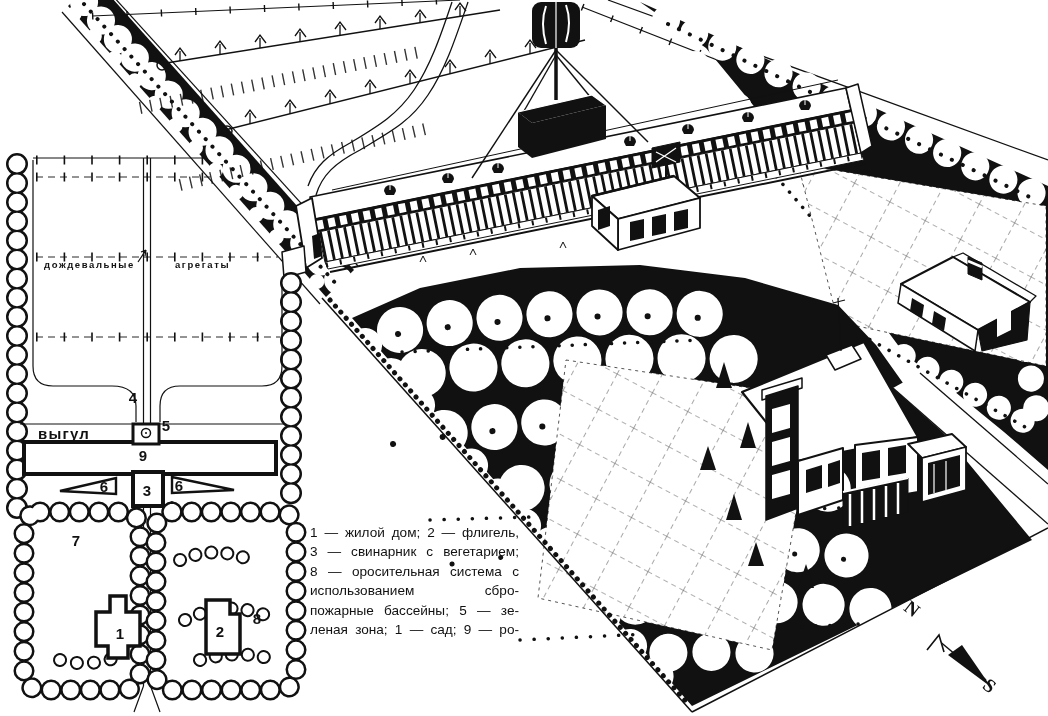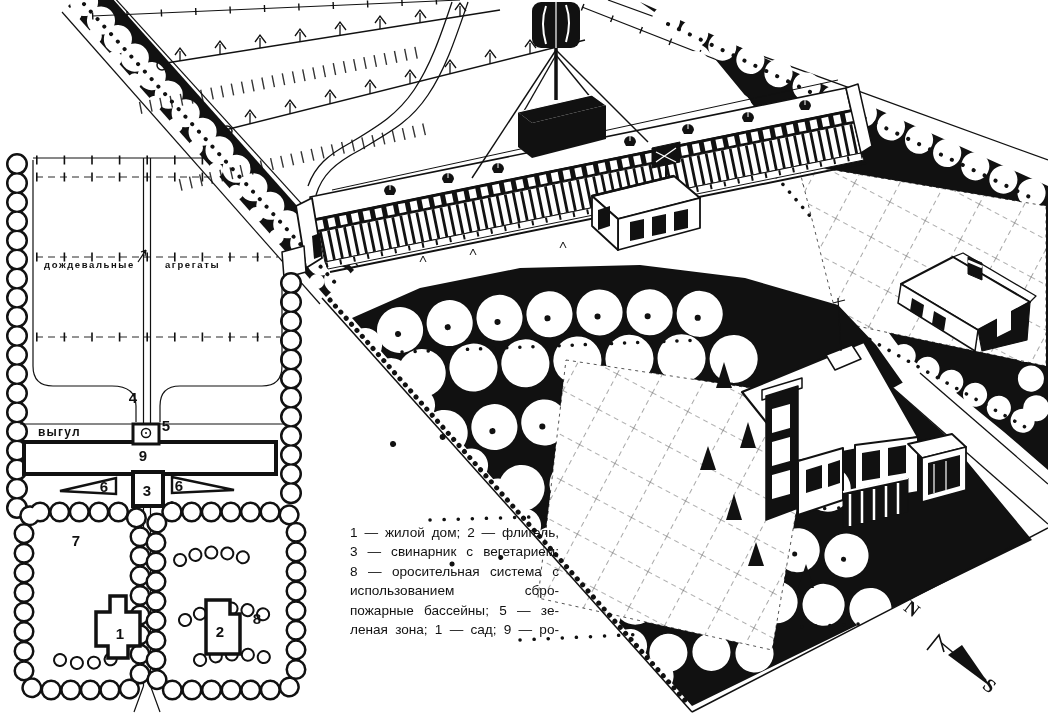--- a/index.html
+++ b/index.html
@@ -1,28 +1,28 @@
 <!DOCTYPE html>
 <html><head>
 <meta charset="utf-8">
 <style>
   html,body{margin:0;padding:0;background:#e8e8e4;}
   .stage{position:relative;width:1048px;height:716px;background:#ffffff;overflow:hidden;
          font-family:"Liberation Sans",sans-serif;color:#111;}
   .stage svg{position:absolute;left:0;top:0;}
   .ovl{position:absolute;z-index:5;}
   .legend{left:310px;top:523px;width:209px;font-size:13.6px;line-height:19.4px;
-          font-family:"Liberation Sans",sans-serif;color:#111;margin-left:40px;}
+          font-family:"Liberation Sans",sans-serif;color:#111;}
   .lg-line{white-space:nowrap;}
   .lg-line.j{text-align:justify;text-align-last:justify;white-space:normal;}
   .mk{font-size:15px;font-weight:700;transform:translate(-50%,-50%);line-height:1;
       font-family:"Liberation Sans",sans-serif;}
   .plan-lbl{font-size:9.5px;font-weight:700;letter-spacing:1.6px;}
-  .irr{left:44px;top:259px;display:flex;gap:30px;}
-  .pad{left:38px;top:425px;font-size:12px;letter-spacing:1.2px;}
+  .irr{left:44px;top:259px;display:flex;gap:40px;}
+  .pad{left:38px;top:425px;font-size:15px;letter-spacing:1.2px;}
   .cmp{font-family:"Liberation Serif",serif;font-weight:700;font-size:19px;
        transform:rotate(38deg);transform-origin:center;}
   .cmp-n{left:905px;top:598px;}
   .cmp-s{left:984px;top:675px;}
 </style>
 </head>
 <body>
 
 <div class="stage">
 

